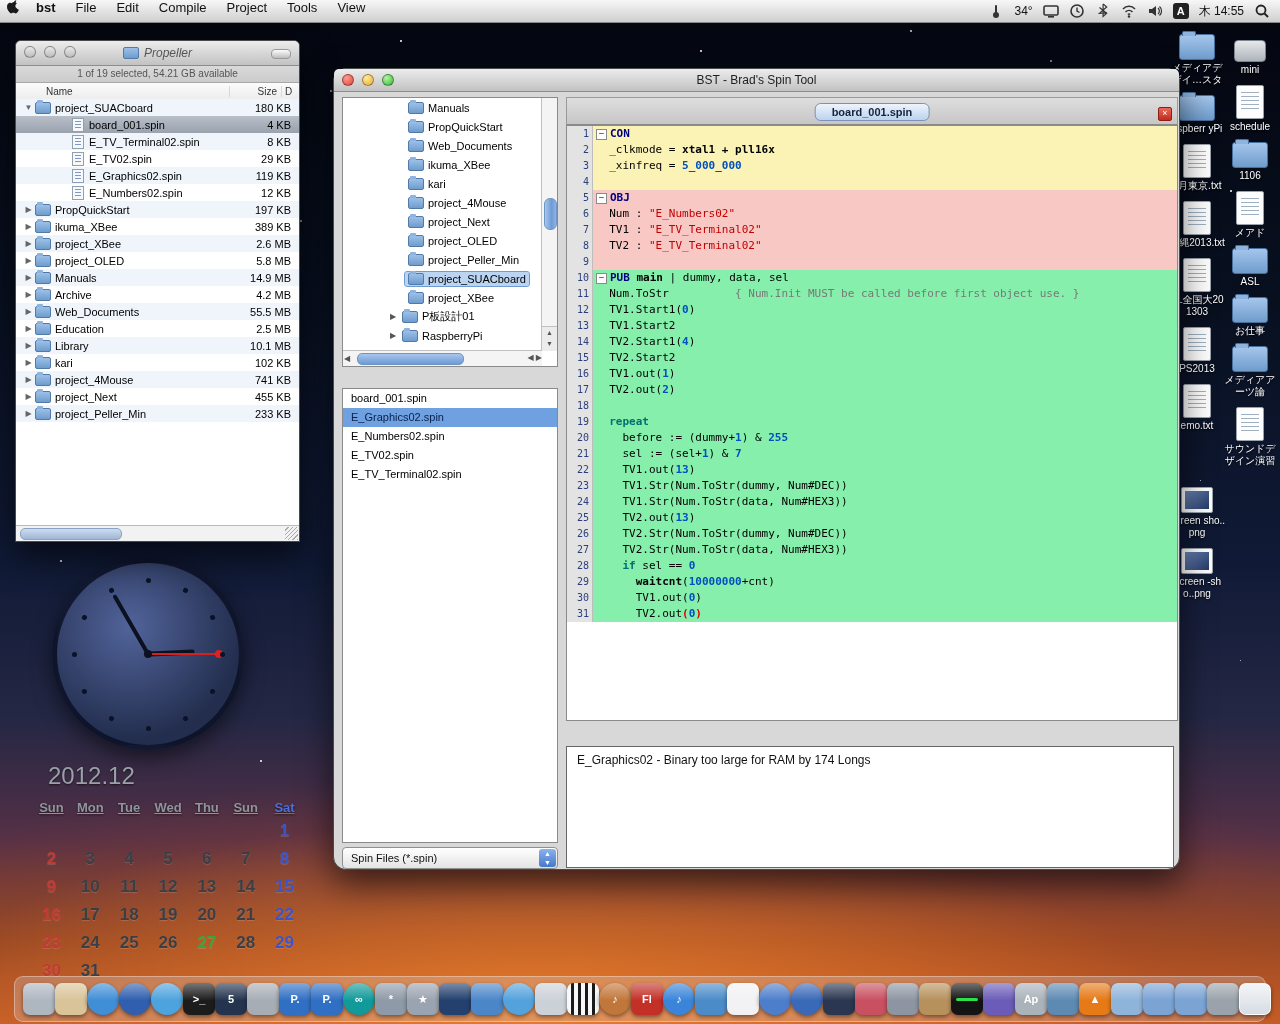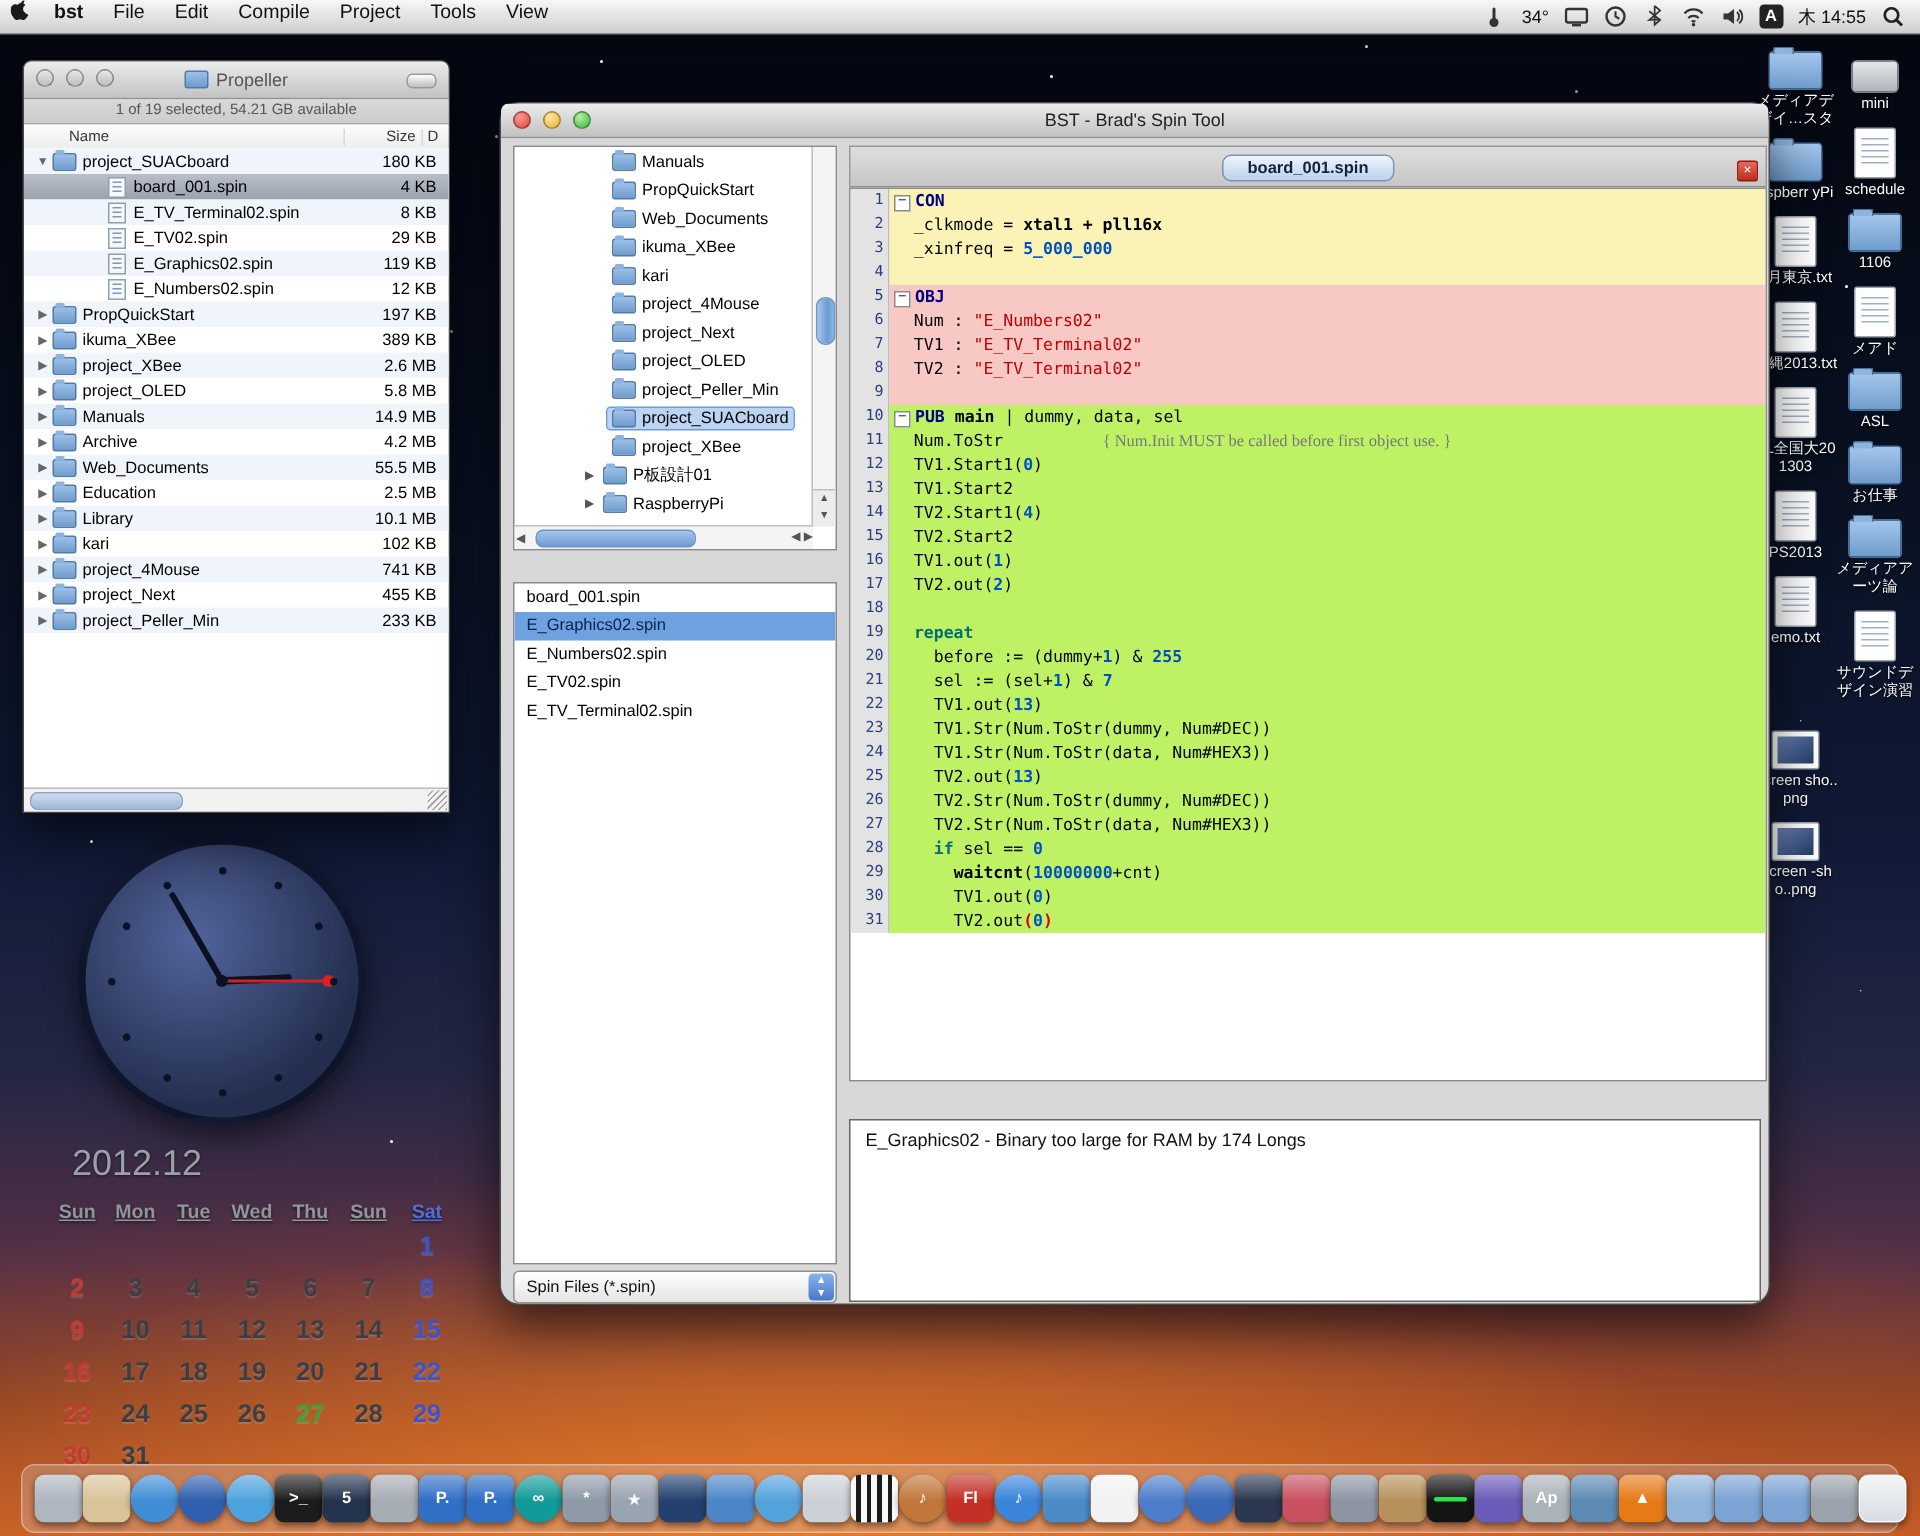--- a/index.html
+++ b/index.html
@@ -32,21 +32,21 @@
   .titlebar{height:22px;border-radius:5px 5px 0 0;background:linear-gradient(#ececec,#c2c2c2);border-bottom:1px solid #8d8d8d;position:relative;display:flex;align-items:center;justify-content:center;font-size:12px;color:#222;}
   .lights{position:absolute;left:8px;top:5px;display:flex;gap:8px;}
   .light{width:12px;height:12px;border-radius:50%;border:1px solid rgba(0,0,0,.35);box-sizing:border-box;}
   .l-red{background:radial-gradient(circle at 35% 30%,#ff9a92,#e0443a);}
   .l-yellow{background:radial-gradient(circle at 35% 30%,#ffe9a0,#e9ae2b);}
   .l-green{background:radial-gradient(circle at 35% 30%,#b8f0a8,#30ba33);}
   .l-grey{background:linear-gradient(#e8e8e8,#bdbdbd);}
 
   
   #finder{left:15px;top:40px;width:283px;height:500px;}
-  #finder .titlebar{height:24px;color:#555;}
+  #finder .titlebar{height:24px;color:#555;font-style:italic;}
   .tb-foldericon{width:14px;height:10px;background:linear-gradient(#9cc0e8,#6f9ccc);border:1px solid #527aa8;border-radius:2px;margin-right:5px;display:inline-block;}
   .toolbar-pill{position:absolute;right:8px;top:8px;width:18px;height:8px;border-radius:4px;background:linear-gradient(#fdfdfd,#bdbdbd);border:1px solid #999;}
   .f-status{height:16px;background:linear-gradient(#d9d9d9,#cccccc);border-bottom:1px solid #a8a8a8;font-size:10px;color:#555;text-align:center;line-height:16px;}
   .f-header{height:17px;background:linear-gradient(#fcfcfc,#ececec);border-bottom:1px solid #c9c9c9;display:flex;font-size:10px;color:#333;align-items:center;}
   .f-h-name{flex:1;padding-left:30px;}
   .f-h-size{width:52px;text-align:right;border-left:1px solid #d8d8d8;padding-right:4px;box-sizing:border-box;}
   .f-h-date{width:14px;border-left:1px solid #d8d8d8;padding-left:3px;}
   .f-rows{position:absolute;left:0;top:58px;bottom:15px;width:100%;background:#fff;overflow:hidden;}
   .f-row{height:17px;display:flex;align-items:center;font-size:11px;color:#000;white-space:nowrap;}
   .f-row.alt{background:#f0f5fc;}
@@ -87,27 +87,27 @@
   #tabbar{position:absolute;left:232px;top:6px;width:612px;height:28px;background:linear-gradient(#dedede,#c6c6c6);border:1px solid #999;border-bottom:1px solid #8a8a8a;box-sizing:border-box;}
   .tab{position:absolute;left:50%;transform:translateX(-50%);top:5px;padding:2px 16px;font-size:11px;font-weight:bold;color:#13233e;background:linear-gradient(#eef4fc,#bcd2ee);border:1px solid #7d93b5;border-radius:6px;}
   .tab-close{position:absolute;right:5px;top:9px;width:12px;height:12px;background:linear-gradient(#e86a5a,#c22a1c);border:1px solid #8d1d12;border-radius:2px;color:#fff;font-size:9px;line-height:11px;text-align:center;}
 
   #code-pane{left:232px;top:34px;width:612px;height:596px;overflow:hidden;font-family:"DejaVu Sans Mono",monospace;font-size:11px;}
   .code-line{display:flex;height:16px;line-height:16px;white-space:pre;}
   .ln{width:22px;flex:none;background:#e3e3e3;border-right:1px solid #bdbdbd;color:#2b3f7e;text-align:right;padding-right:3px;font-size:10px;}
   .lc{flex:1;padding-left:3px;}
   .bg-con .lc{background:#fbf3b5;}
   .bg-obj .lc{background:#f8c8c5;}
-  .bg-pub .lc{background:#bef264;}
+  .bg-pub .lc{background:#86efac;}
   .fold{display:inline-block;width:9px;height:9px;border:1px solid #8a8a8a;background:#fff;line-height:7px;font-size:9px;text-align:center;margin-right:3px;vertical-align:1px;color:#333;}
   .t-k{color:#000080;font-weight:bold;}
   .t-b{font-weight:bold;color:#000;}
   .t-n{color:#0050c0;font-weight:bold;}
   .t-s{color:#c00000;}
-  .t-c{color:#787878;font-family:Liberation Serif, serif;}
+  .t-c{color:#787878;}
   .t-w{color:#007070;font-weight:bold;}
   .t-r{color:#e00000;font-weight:bold;}
   .t-p{color:#000;}
 
   #msg-pane{left:232px;top:655px;width:608px;height:122px;border:1px solid #666;font-size:12px;color:#111;padding:6px 10px;box-sizing:border-box;}
   .bst-status{position:absolute;left:0;bottom:0;width:100%;height:20px;background:linear-gradient(#e6e6e6,#d2d2d2);border-top:1px solid #9a9a9a;display:flex;align-items:center;font-size:11px;color:#222;border-radius:0;}
   .st-cell{padding:0 10px;border-right:1px solid #b5b5b5;height:100%;display:flex;align-items:center;}
   .st-pos{width:110px;}
   .st-mode{width:60px;justify-content:center;}
   .st-path{flex:1;justify-content:center;border-right:none;white-space:nowrap;overflow:hidden;}

